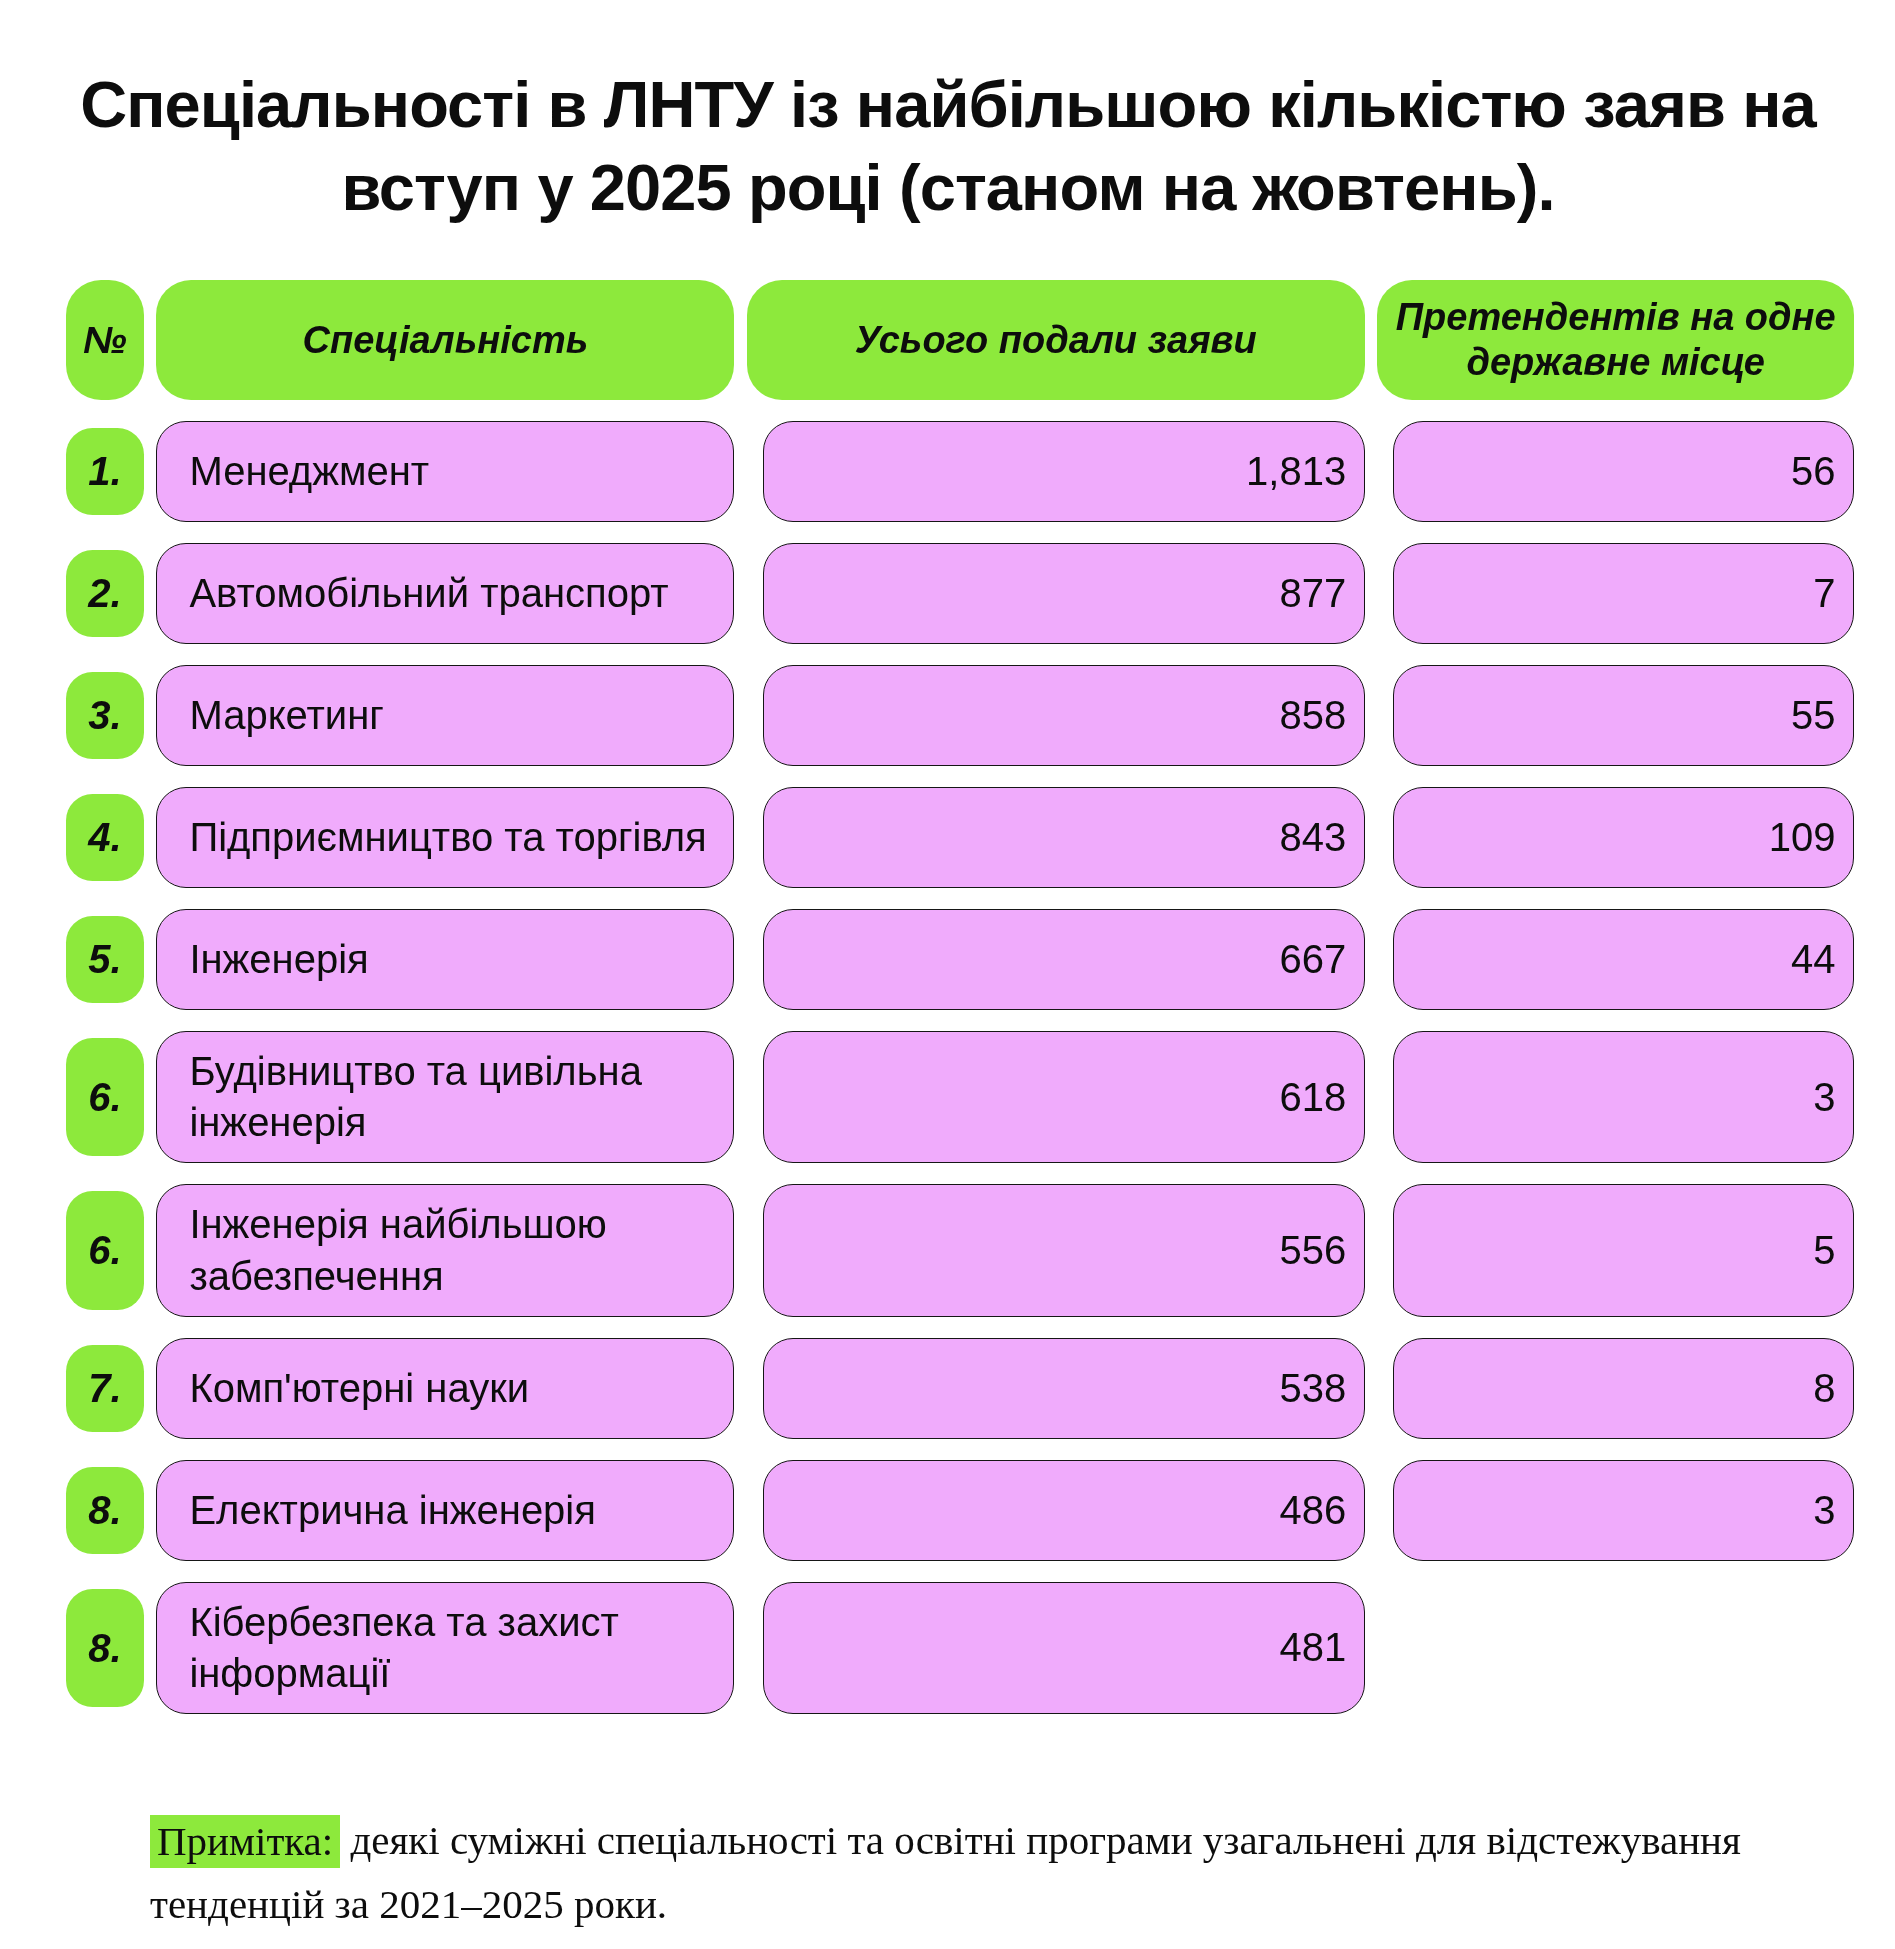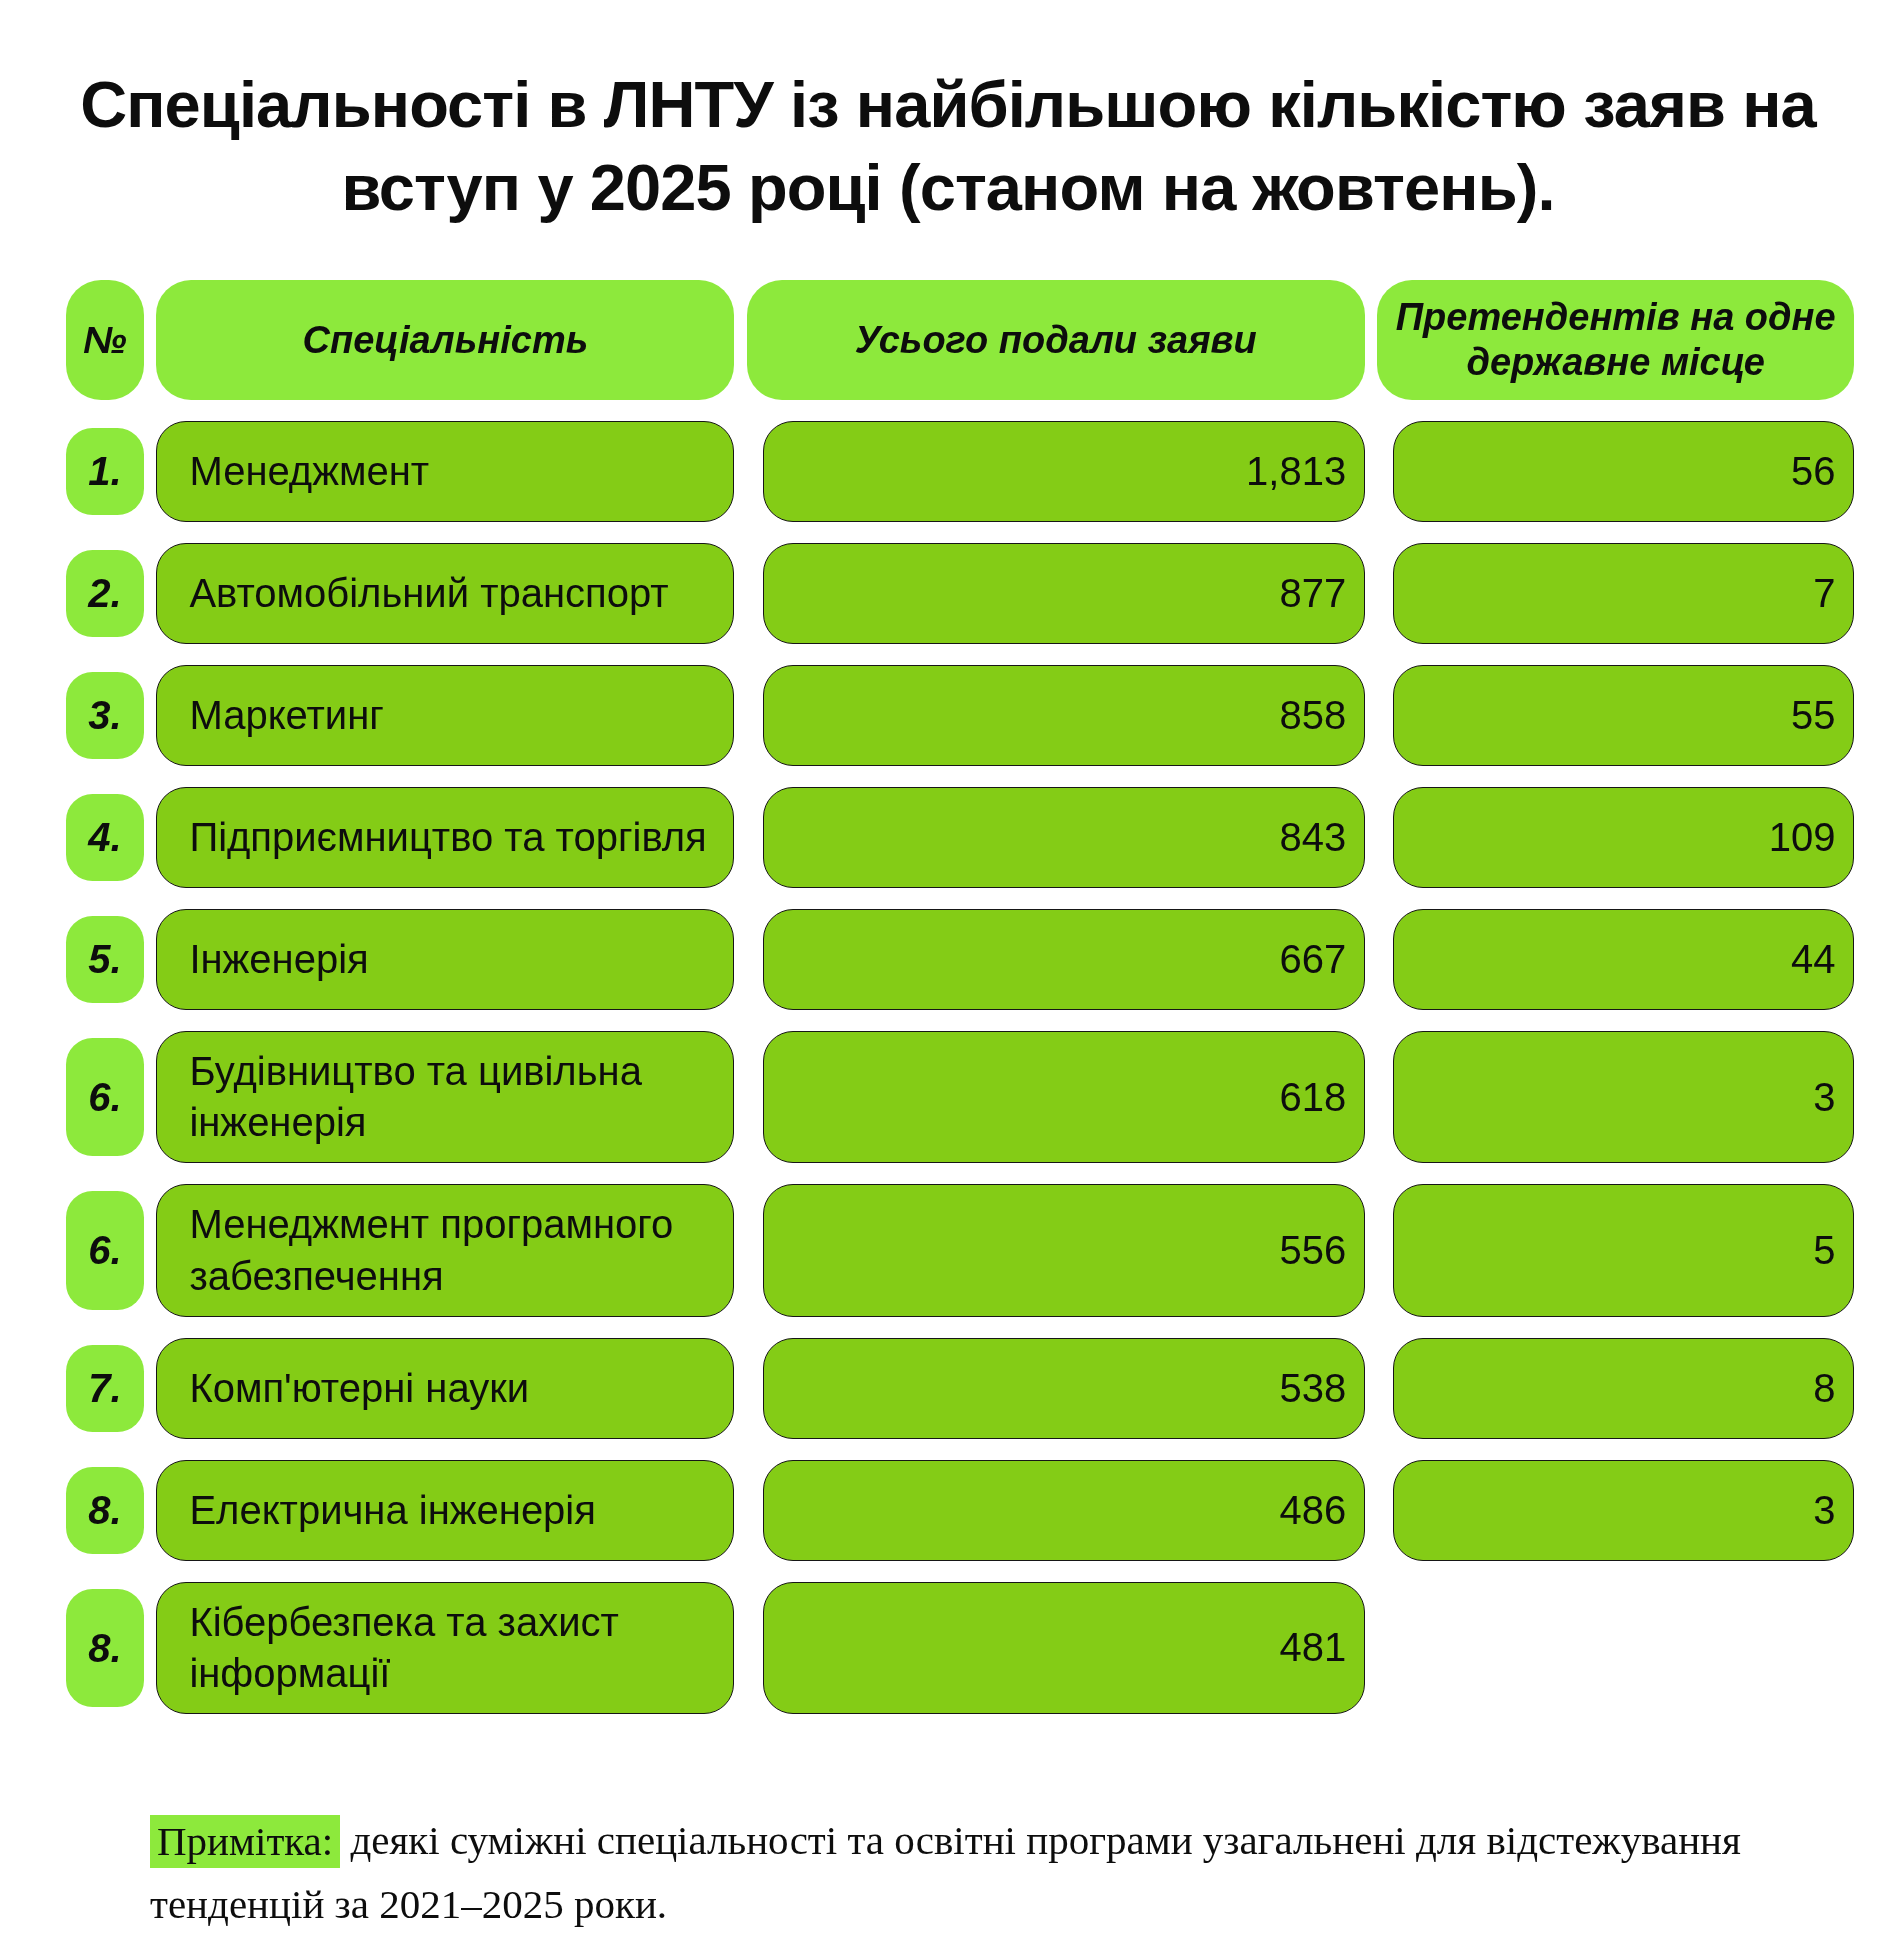--- a/index.html
+++ b/index.html
@@ -59,21 +59,21 @@
     margin: 7px 0;
     display: flex;
     align-items: center;
     justify-content: center;
     font-weight: bold;
     font-style: italic;
     font-size: 40px;
     color: var(--ink);
   }
   .cell {
-    background: #84cc16;
+    background: #f0abfc;
     border: 1.8px solid var(--border);
     border-radius: 30px;
     min-height: 101px;
     display: flex;
     align-items: center;
     font-size: 40px;
     line-height: 1.28;
     color: var(--ink);
   }
   .cell.spec { justify-content: flex-start; padding: 14px 26.5px 14px 32px; text-align: left; }
@@ -192,21 +192,21 @@
     <div class="cell num">
       <span>3</span>
     </div>
   </div>
 
   <div class="trow">
     <div class="badge">
       <span>6.</span>
     </div>
     <div class="cell spec">
-      <span>Менеджмент програмного забезпечення</span>
+      <span>Інженерія найбільшою забезпечення</span>
     </div>
     <div class="cell num">
       <span>556</span>
     </div>
     <div class="cell num">
       <span>5</span>
     </div>
   </div>
 
   <div class="trow">

